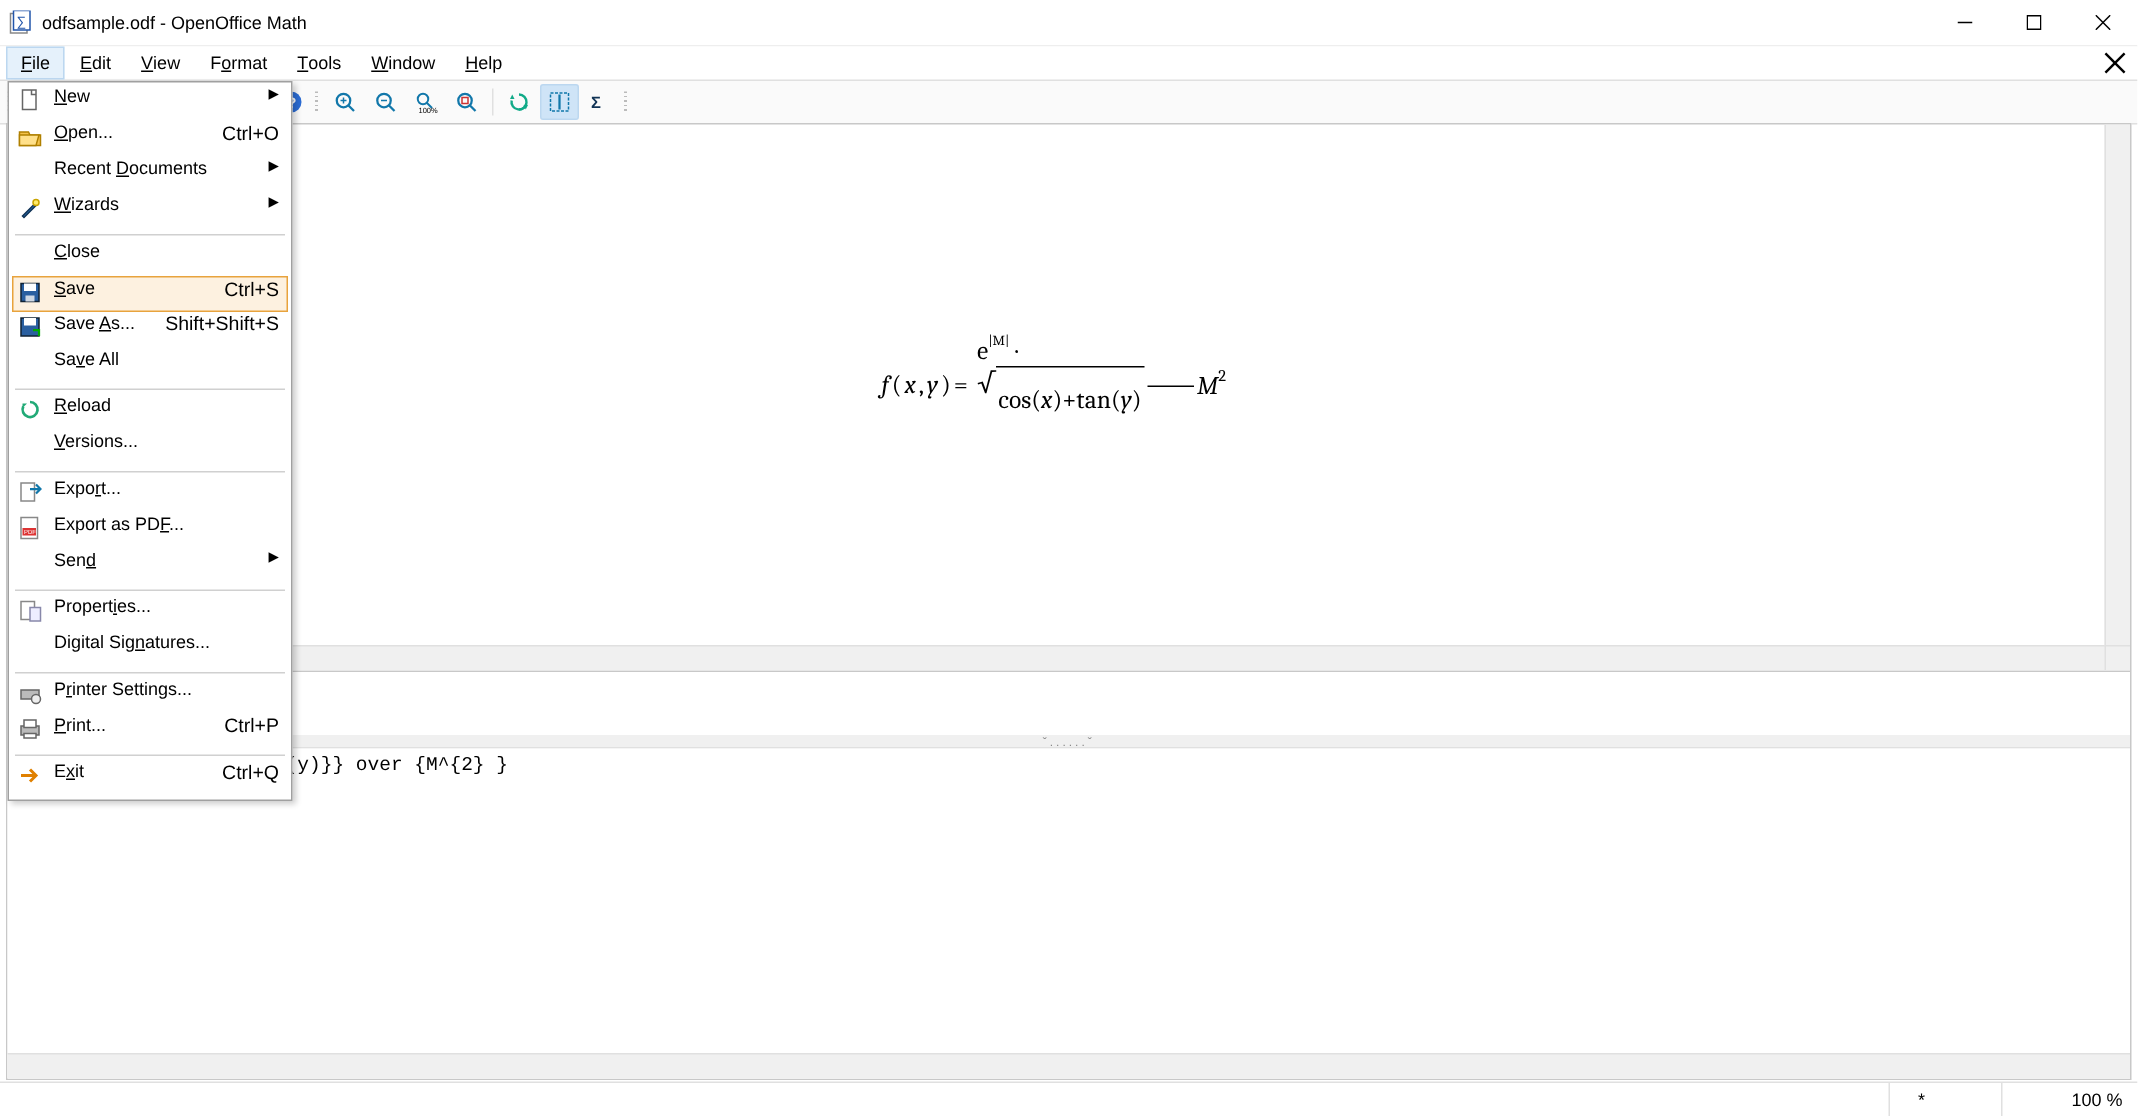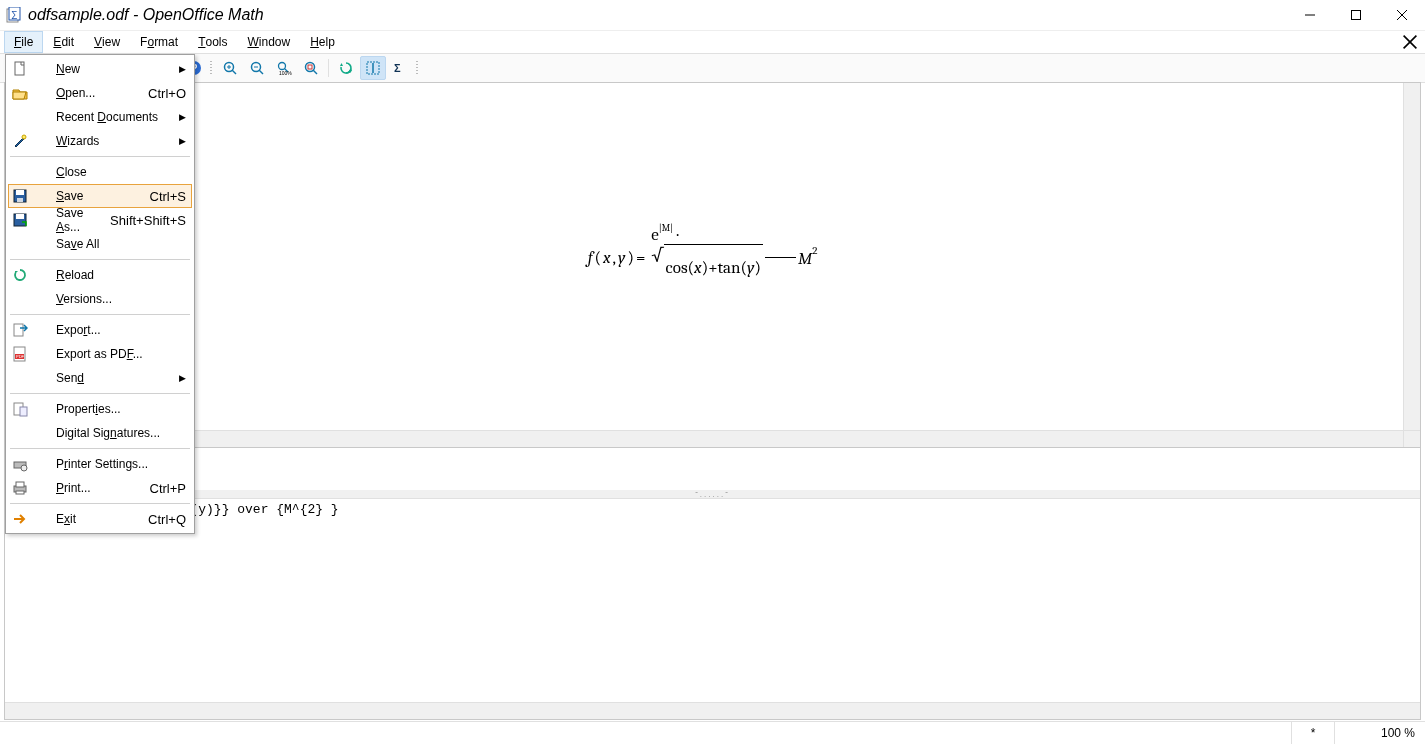--- a/index.html
+++ b/index.html
@@ -34,21 +34,21 @@
   
   .titlebar{
     height:30px;
     display:flex;
     align-items:center;
     padding:0 0 0 6px;
     background:var(--bg);
     border-bottom:1px solid #eee;
   }
   .titlebar .app-icon{width:16px;height:16px;margin-right:6px;}
-  .titlebar .title{flex:0 0 auto;font-size:16px;font-style:italic;}
+  .titlebar .title{flex:0 0 auto;font-size:12px;}
   .titlebar .spacer{flex:1;}
   .titlebar .win-btn{width:46px;height:30px;display:flex;align-items:center;justify-content:center;}
   .titlebar .win-btn svg{width:10px;height:10px;}
   
   .menubar{
     height:22px;
     display:flex;
     align-items:stretch;
     padding:0 4px;
     border-bottom:1px solid var(--border-light);
@@ -167,24 +167,23 @@
     position:absolute;
     left:5px;top:54px;
     width:184px;
     background:var(--menu-bg);
     border:1px solid #a0a0a0;
     box-shadow:2px 2px 4px rgba(0,0,0,.2);
     padding:2px;
   }
   .dd-row{
     height:24px;
-    display:flex;align-items:center;
+    display:flex;
     padding:0 6px 0 2px;
     position:relative;
-    gap:20px;
   }
   .dd-row.highlight{
     border:1px solid var(--highlight-border);
     background:var(--highlight-fill);
     padding:0 5px 0 1px;
     height:22px;
   }
   .dd-icon{width:20px;height:20px;margin-right:6px;display:flex;align-items:center;justify-content:center;}
   .dd-label{flex:1;}
   .dd-accel{color:#000;font-size:13px;}
@@ -383,21 +382,21 @@
     </div>
   <div class="code-editor">
     <div class="content"> cdot sqrt{cos(x) + tan(y)}} over {M^{2} }</div>
     <div class="scroll-h"></div>
   </div>
 </div>
 
 <div class="statusbar">
   <div class="flex"></div>
   <div class="cell" style="width:22px;justify-content:center;">*</div>
-  <div class="cell" style="width:70px;justify-content:flex-end;">100 %</div>
+  <div class="cell" style="width:70px;justify-content:flex-end;margin-left:32px;">100 %</div>
 </div>
 
 <div class="dropdown" id="file-menu">
     <div class="dd-row">
       <span class="dd-icon">
         <svg viewBox="0 0 16 16" class="icon">
           <rect x="3" y="1" width="9" height="13" fill="#fff" stroke="#666"></rect>
           <polyline points="9,1 9,4 12,4" fill="none" stroke="#666"></polyline>
         </svg>
       </span>

